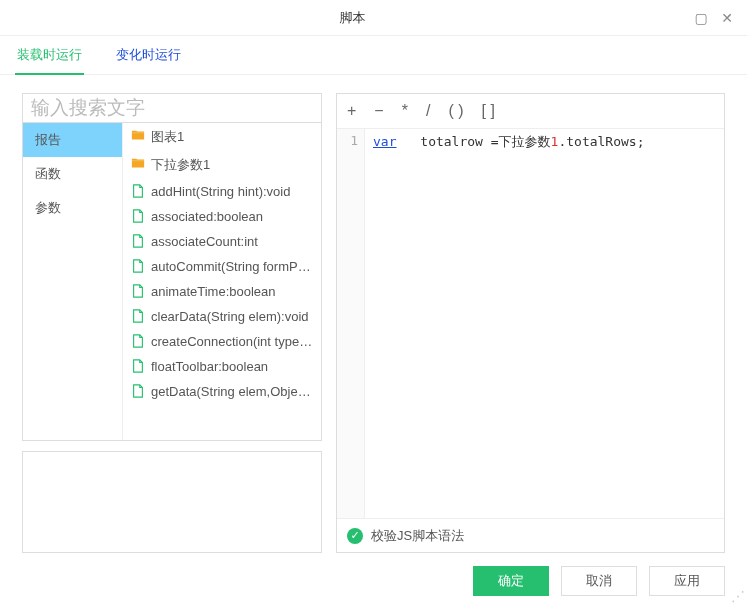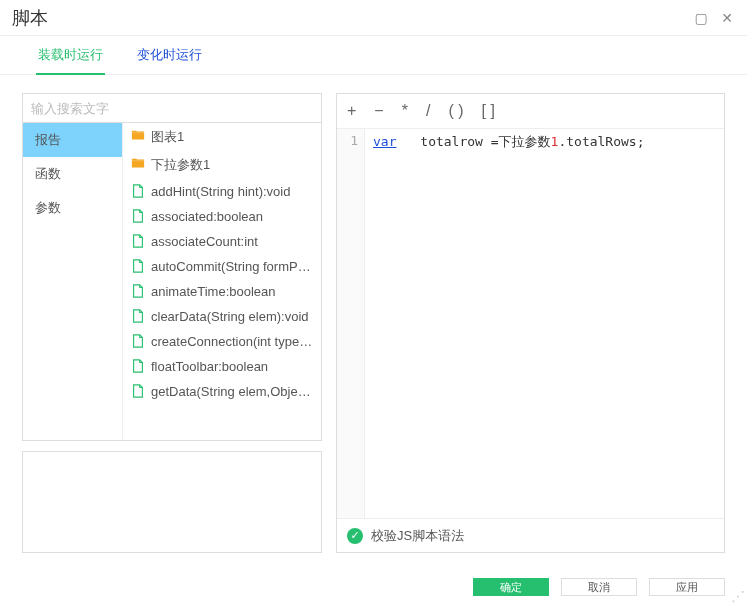--- a/index.html
+++ b/index.html
@@ -13,26 +13,26 @@
       position: relative;
       overflow: hidden;
     }
     .titlebar {
       height: 36px;
       display: flex;
       align-items: center;
       padding: 0 12px;
       border-bottom: 1px solid #eee;
     }
-    .titlebar-title { flex: 1; font-size: 18px; color: #333; }
+    .titlebar-title { flex: 1; font-size: 13px; color: #333; text-align: center; }
     .titlebar-controls { display: flex; gap: 10px; }
     .titlebar-controls span { cursor: pointer; color: #888; font-size: 14px; width: 16px; text-align: center; }
     .tabs {
       display: flex;
-      padding: 0 36px;
+      padding: 0 15px;
       border-bottom: 1px solid #eee;
       gap: 30px;
     }
     .tab {
       padding: 10px 2px;
       cursor: pointer;
       color: #1d4ed8;
       position: relative;
     }
     .tab.active { color: #26bf6f; }
@@ -48,21 +48,21 @@
       display: flex;
       padding: 18px 22px 0 22px;
       gap: 14px;
       height: 478px;
     }
     .left-panel { width: 300px; display: flex; flex-direction: column; }
     .search-box {
       border: 1px solid #ddd;
       height: 30px;
       padding: 0 8px;
-      font-size: 13px;
+      font-size: 19px;
       color: #333;
       outline: none;
     }
     .search-box::placeholder { color: #bbb; }
     .browser {
       border: 1px solid #ddd;
       border-top: none;
       flex: 0 0 318px;
       display: flex;
       overflow: hidden;
@@ -160,25 +160,25 @@
     }
     .footer {
       position: absolute;
       bottom: 10px;
       right: 22px;
       display: flex;
       gap: 12px;
     }
     .btn {
       min-width: 76px;
-      height: 18px;
+      height: 30px;
       border: 1px solid #ddd;
       background: #fff;
       cursor: pointer;
-      font-size: 11px;
+      font-size: 13px;
       color: #555;
     }
     .btn.primary {
       background: #26bf6f;
       border-color: #26bf6f;
       color: #fff;
     }
     .resize-grip {
       position: absolute;
       right: 2px; bottom: 2px;

